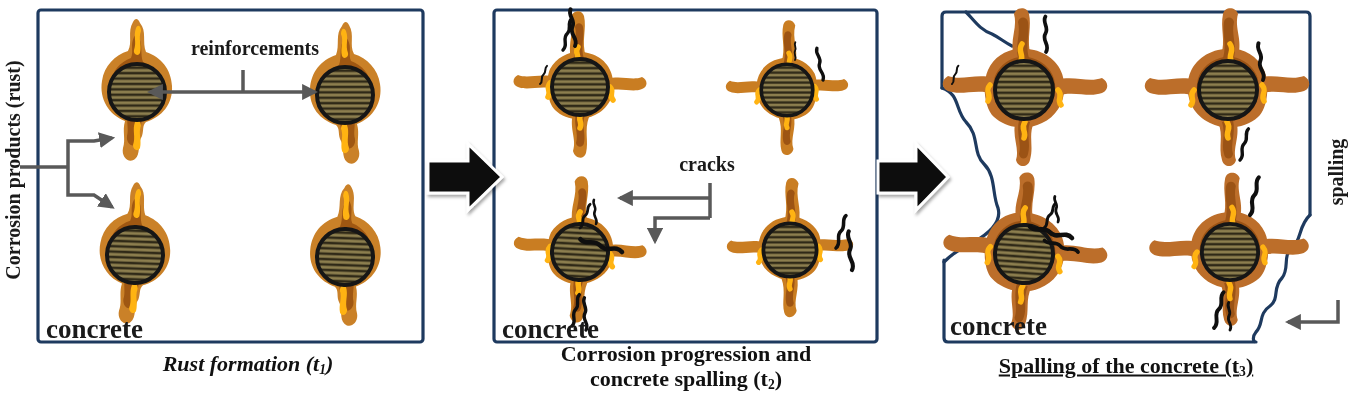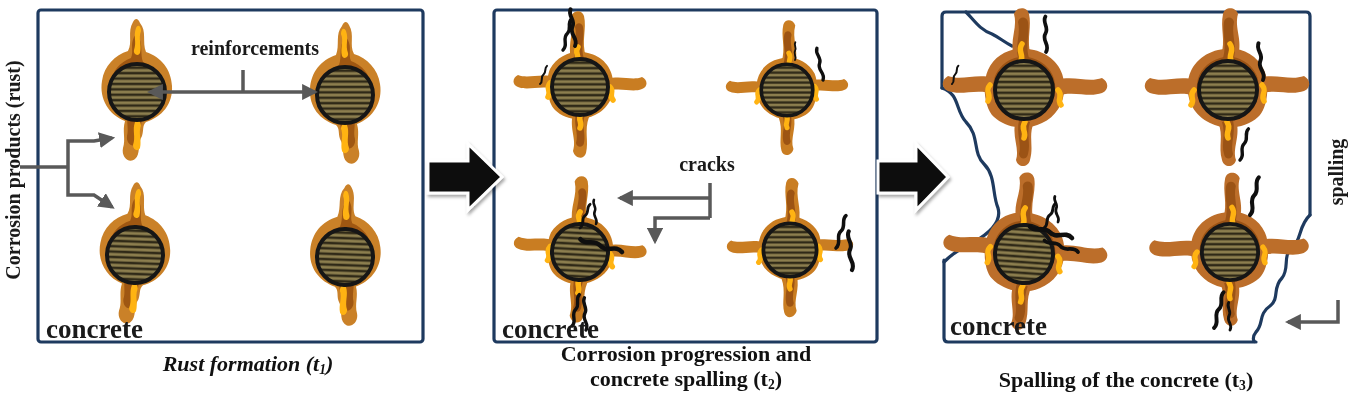--- a/index.html
+++ b/index.html
@@ -221,17 +221,17 @@
 
   <div class="caption" style="left:686px;top:369px;">
     <div>
       <span>Corrosion progression and</span>
     </div>
     <div>
       <span>concrete spalling (t</span><span class="cap-sub">2</span><span>)</span>
     </div>
   </div>
 
-  <div class="caption" style="left:1126px;top:382px;">
+  <div class="caption" style="left:1126px;top:368px;text-decoration:underline;">
     <span>Spalling of the concrete (t</span><span class="cap-sub">3</span><span>)</span>
   </div>
 
 </div>
 
 </body></html>

